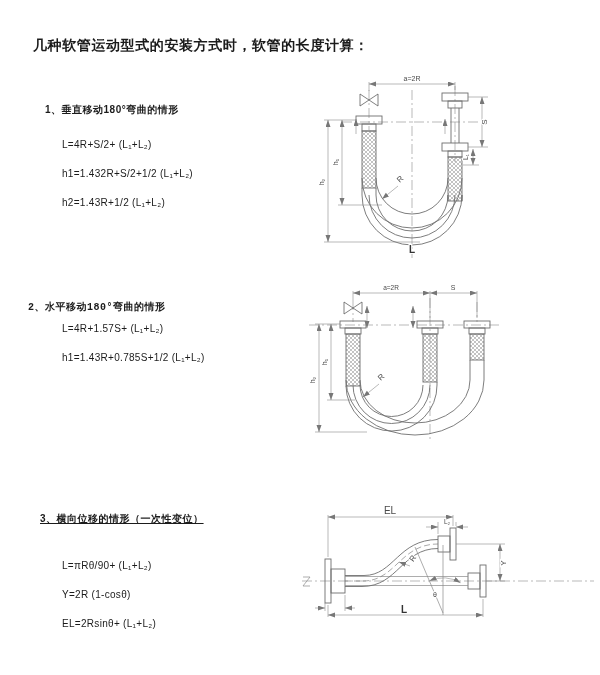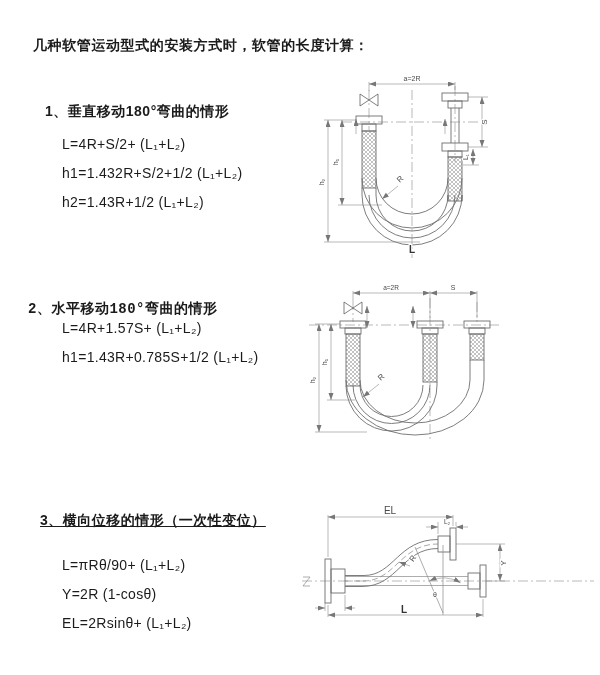--- a/index.html
+++ b/index.html
@@ -3,22 +3,22 @@
 <meta charset="utf-8">
 <style>
   html,body{margin:0;padding:0;}
   body{
     width:600px;height:675px;position:relative;background:#ffffff;
     font-family:"Liberation Sans","DejaVu Sans",sans-serif;color:#1b1b1b;overflow:hidden;
   }
   .page-title{
     position:absolute;left:33px;top:22px;font-size:14px;font-weight:bold;letter-spacing:.6px;margin-top:15px;
   }
-  .section-heading{position:absolute;font-size:14px;font-weight:bold;letter-spacing:.5px;text-align:center;}
-  .formulas{position:absolute;font-size:14px;letter-spacing:.3px;}
+  .section-heading{position:absolute;font-size:10px;font-weight:bold;letter-spacing:.5px;text-align:center;}
+  .formulas{position:absolute;font-size:10px;letter-spacing:.3px;}
   .formula{height:29px;line-height:29px;white-space:pre;}
   .diagram{position:absolute;}
   svg{display:block;}
   svg text{fill:#4a4a4a;font-family:"Liberation Sans","DejaVu Sans",sans-serif;
     paint-order:stroke;stroke:#ffffff;stroke-width:2.2px;}
   .t6{font-size:6.5px;} .t7{font-size:7px;} .t8{font-size:8px;}
   .t10{font-size:10px;font-weight:bold;fill:#333;}
   .geo{stroke:#6e6e6e;stroke-width:.9;fill:none;}
   .pipe{stroke:#8a8a8a;stroke-width:.7;fill:none;}
   .dim{stroke:#8a8a8a;stroke-width:.6;fill:none;}

